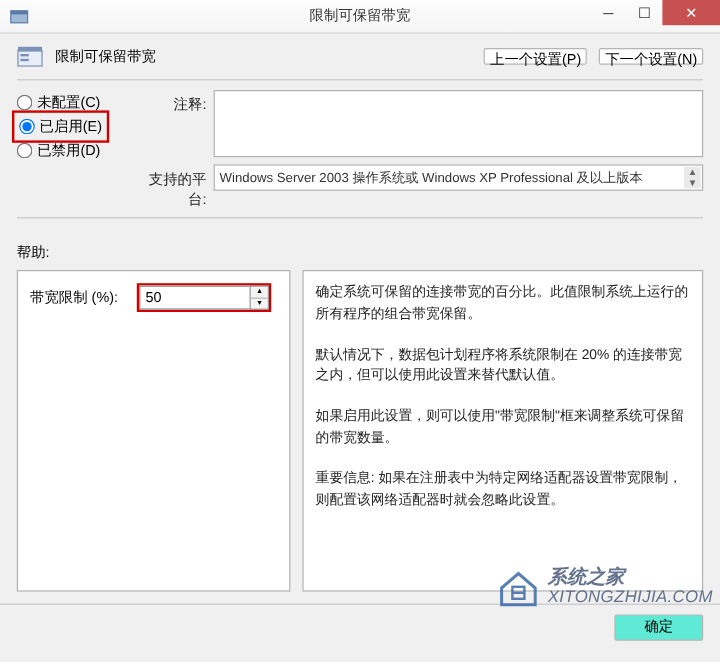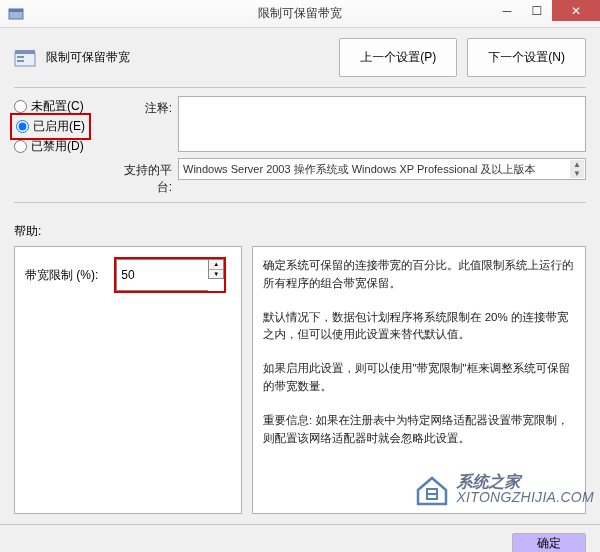--- a/index.html
+++ b/index.html
@@ -7,21 +7,21 @@
   .titlebar { height: 28px; background: linear-gradient(#fdfdfd,#f5f5f5); border-bottom: 1px solid #d8d8d8; display: flex; align-items: center; justify-content: center; position: relative; }
   .title-icon { position: absolute; left: 8px; top: 6px; width: 16px; height: 16px; }
   .titlebar .title { font-size: 12px; color: #333; }
   .winbtns { position: absolute; right: 0; top: 0; display: flex; }
   .winbtn { width: 30px; height: 21px; display: flex; align-items: center; justify-content: center; font-family: Arial; font-size: 12px; color: #333; cursor: default; }
   .winbtn.close { background: #c75050; color: #fff; width: 48px; }
   .content { padding: 10px 14px 0 14px; }
   .header-row { display: flex; align-items: center; gap: 10px; margin-bottom: 10px; }
   .header-icon { width: 22px; height: 18px; }
   .header-title { flex: 0 0 auto; margin-right: auto; }
-  .navbtn { height: 39px; padding: 0 20px; background: #fdfdfd; border: 1px solid #b5b5b5; border-radius: 2px; cursor: pointer; }
+  .navbtn { height: 14px; padding: 0 4px; background: #fdfdfd; border: 1px solid #b5b5b5; border-radius: 2px; cursor: pointer; }
   .divider { border: 0; border-top: 1px solid #c8c8c8; margin: 6px 0 8px 0; }
   .radio-block { display: flex; }
   .radios { width: 100px; display: flex; flex-direction: column; gap: 2px; padding-top: 2px; }
   .radio { display: flex; align-items: center; gap: 4px; }
   .radio input { margin: 0; }
   .radio.highlight { outline: 2px solid #d00000; outline-offset: 2px; padding: 1px 2px; width: fit-content; }
   .right-col { flex: 1; display: flex; flex-direction: column; gap: 6px; }
   .field-row { display: flex; align-items: flex-start; gap: 6px; }
   .field-label { width: 58px; text-align: right; padding-top: 4px; color: #222; }
   .comment-box { flex: 1; height: 56px; border: 1px solid #b0b0b0; background: #fff; resize: none; padding: 2px 4px; }
@@ -29,27 +29,27 @@
   .platform-text { font-size: 11px; color: #333; white-space: nowrap; overflow: hidden; }
   .scroll-v { position: absolute; right: 1px; top: 1px; bottom: 1px; width: 14px; background: #eaeaea; display: flex; flex-direction: column; justify-content: space-between; }
   .scroll-v .arrow { height: 12px; display: flex; align-items: center; justify-content: center; font-size: 8px; color: #666; }
   .section-labels { display: flex; margin-top: 20px; }
   .section-labels > div:first-child { width: 238px; }
   .lower { display: flex; gap: 10px; margin-top: 6px; height: 268px; }
   .panel { border: 1px solid #b0b0b0; background: #fff; padding: 10px; flex: 1; position: relative; }
   .panel.left { flex: 0 0 228px; }
   .bw-row { display: flex; align-items: center; gap: 16px; }
   .bw-input-wrap { display: flex; border: 2px solid #d00000; }
-  .bw-input { width: 92px; height: 32px; border: 1px solid #888; border-right: none; padding: 0 4px; }
+  .bw-input { width: 92px; height: 20px; border: 1px solid #888; border-right: none; padding: 0 4px; }
   .spinner { width: 16px; height: 20px; border: 1px solid #888; display: flex; flex-direction: column; }
   .spinner div { flex: 1; display: flex; align-items: center; justify-content: center; font-size: 6px; background: #f4f4f4; border-bottom: 1px solid #aaa; }
   .spinner div:last-child { border-bottom: none; }
   .help-text p { margin: 0 0 16px 0; line-height: 1.55; font-size: 11.5px; color: #222; }
   .footer { height: 38px; border-top: 1px solid #c8c8c8; margin-top: 10px; display: flex; align-items: center; justify-content: flex-end; padding: 0 14px; gap: 8px; }
-  .footer button { width: 74px; height: 22px; background: #c4b5fd; border: 1px solid #b5b5b5; border-radius: 2px; cursor: pointer; }
+  .footer button { width: 74px; height: 22px; background: #5eead4; border: 1px solid #b5b5b5; border-radius: 2px; cursor: pointer; }
   .watermark { position: absolute; right: 6px; bottom: 46px; display: flex; align-items: center; gap: 6px; opacity: 0.85; }
   .watermark .logo { width: 36px; height: 34px; }
   .watermark .txt { display: flex; flex-direction: column; line-height: 1.1; }
   .watermark .cn { font-size: 16px; font-weight: bold; font-style: italic; color: #4a5a7a; }
   .watermark .url { font-size: 14px; color: #4a5a7a; letter-spacing: 0.3px; font-style: italic; }
 </style>
 </head>
 <body>
 
 <div class="titlebar">

